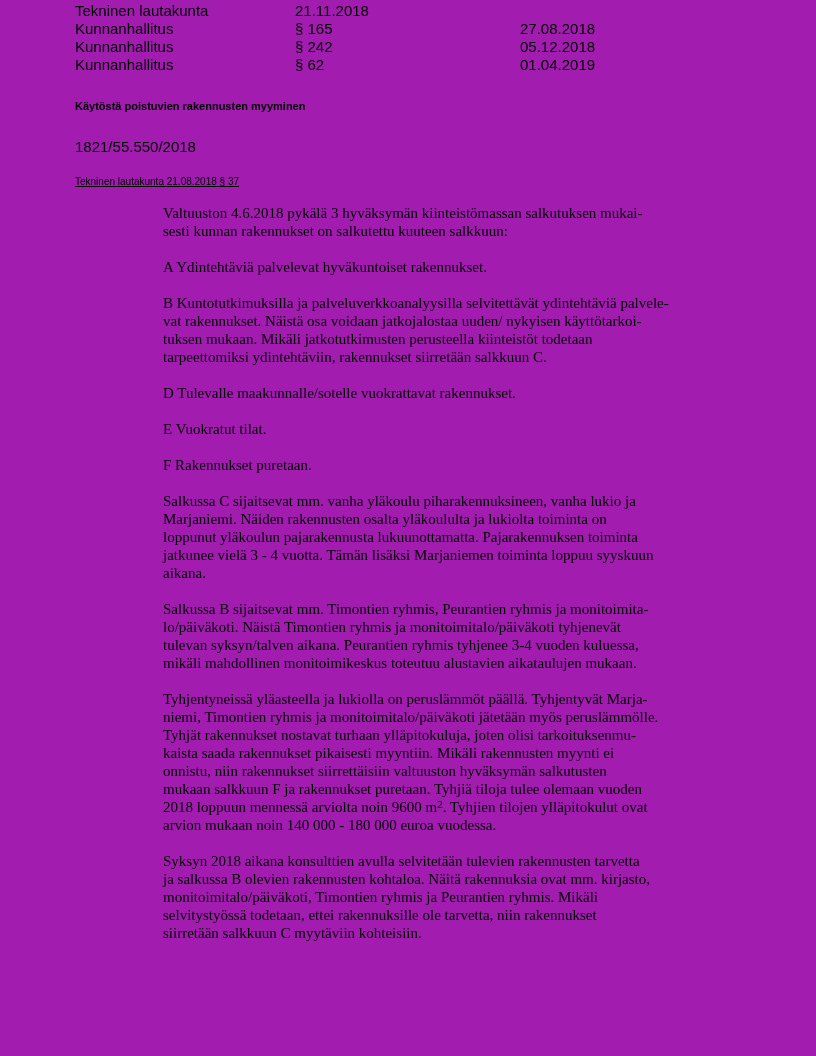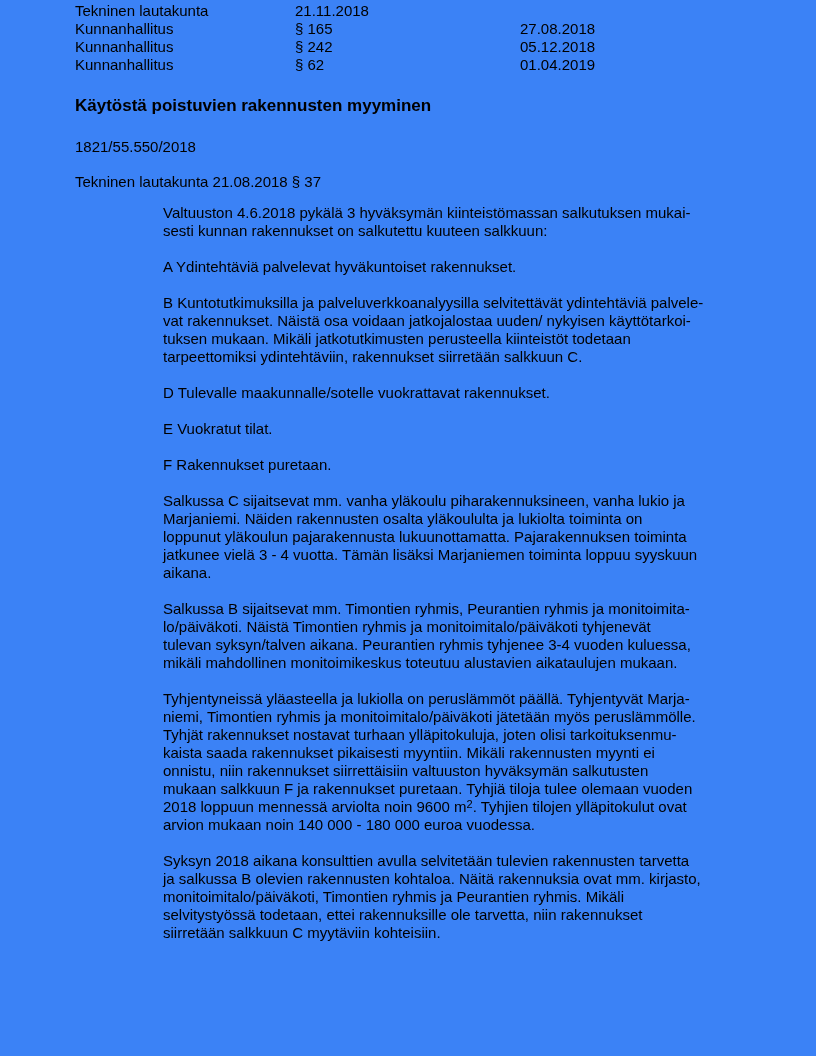--- a/index.html
+++ b/index.html
@@ -1,56 +1,58 @@
 <!DOCTYPE html>
 <html><head>
 <meta charset="utf-8">
 <style>
   html, body { margin: 0; padding: 0; }
   body { background: #ffffff; }
   .page {
     position: relative;
     width: 816px;
     height: 1056px;
-    background: #3b82f6;
+    background: #a21caf;
     color: #000000;
     font-family: "Liberation Sans", "DejaVu Sans", sans-serif;
     overflow: hidden;
     box-sizing: border-box;
     padding: 2px 0 0 75px;
   }
   .history-table { font-size: 15px; line-height: 18px; }
   .history-row { display: flex; }
   .cell-committee { width: 220px; }
   .cell-section  { width: 225px; }
   .cell-date     { flex: 1; }
   .doc-title {
     margin: 22px 0 16px 0;
-    font-size: 17px;
+    font-size: 11px;
     line-height: 20px;
     font-weight: bold;
   }
   .case-number {
     margin-top: 22px;
     font-size: 15px;
     line-height: 18px;
   }
   .section-heading {
     margin-top: 17px;
-    font-size: 15px;
+    font-size: 10px;
     line-height: 18px;
+    text-decoration: underline;
   }
   .body-text {
     margin: 13px 0 0 88px;
     font-size: 15px;
     line-height: 18px;
   }
   .body-text p.para {
     margin: 0 0 18px 0;
     white-space: pre;
+    font-family: Liberation Serif, serif;
   }
   sup.msup {
     font-size: 11px;
     line-height: 0;
     vertical-align: 4px;
   }
 </style>
 </head>
 <body>
 

